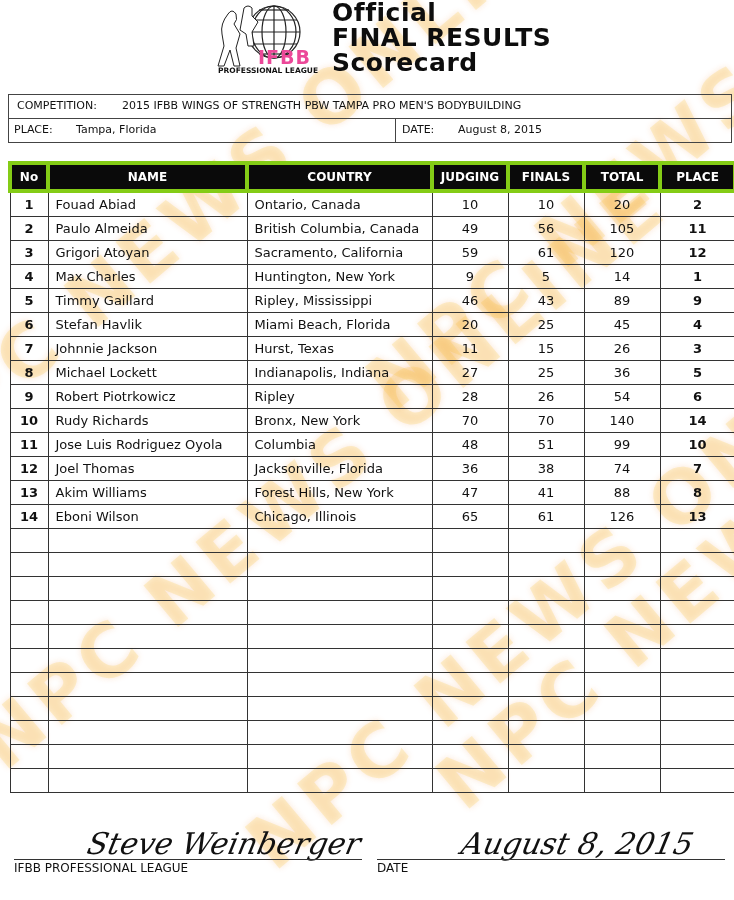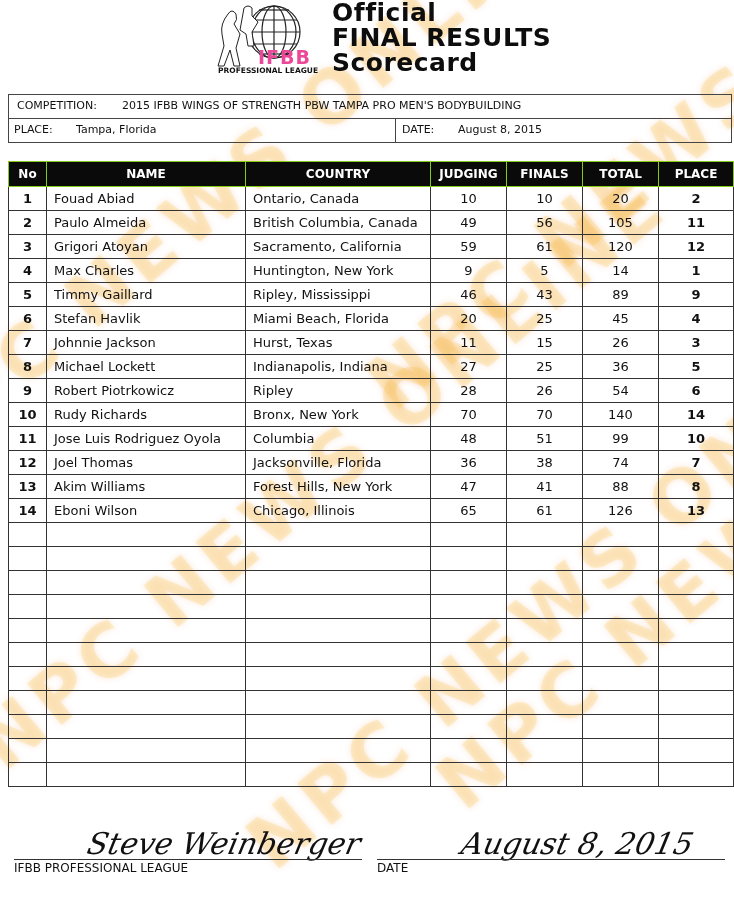--- a/index.html
+++ b/index.html
@@ -43,21 +43,21 @@
     .info .divider { position: absolute; left: 386px; top: 0; width: 1px; height: 24px; background: #444; }
     .info span { position: absolute; font-size: 11px; line-height: 22px; white-space: nowrap; }
 
     
     table.results {
       position: absolute; left: 8px; top: 161px; z-index: 1;
       border-collapse: collapse; table-layout: fixed; width: 725px;
     }
     table.results th {
       background: #0a0a0a; color: #fff; font-size: 12px; font-weight: bold;
-      height: 24px; padding: 0; text-align: center; border: 1px solid #84cc16;
+      height: 24px; padding: 0; text-align: center; border: 4px solid #84cc16;
     }
     table.results td {
       height: 23px; padding: 0; border: 1px solid #333; font-size: 13px;
       text-align: center; white-space: nowrap; overflow: hidden; background: transparent;
     }
     table.results td.no { font-weight: bold; }
     table.results td.name, table.results td.country { text-align: left; padding-left: 7px; margin-top: 18px; }
     table.results td.place { font-weight: bold; }
 
     

